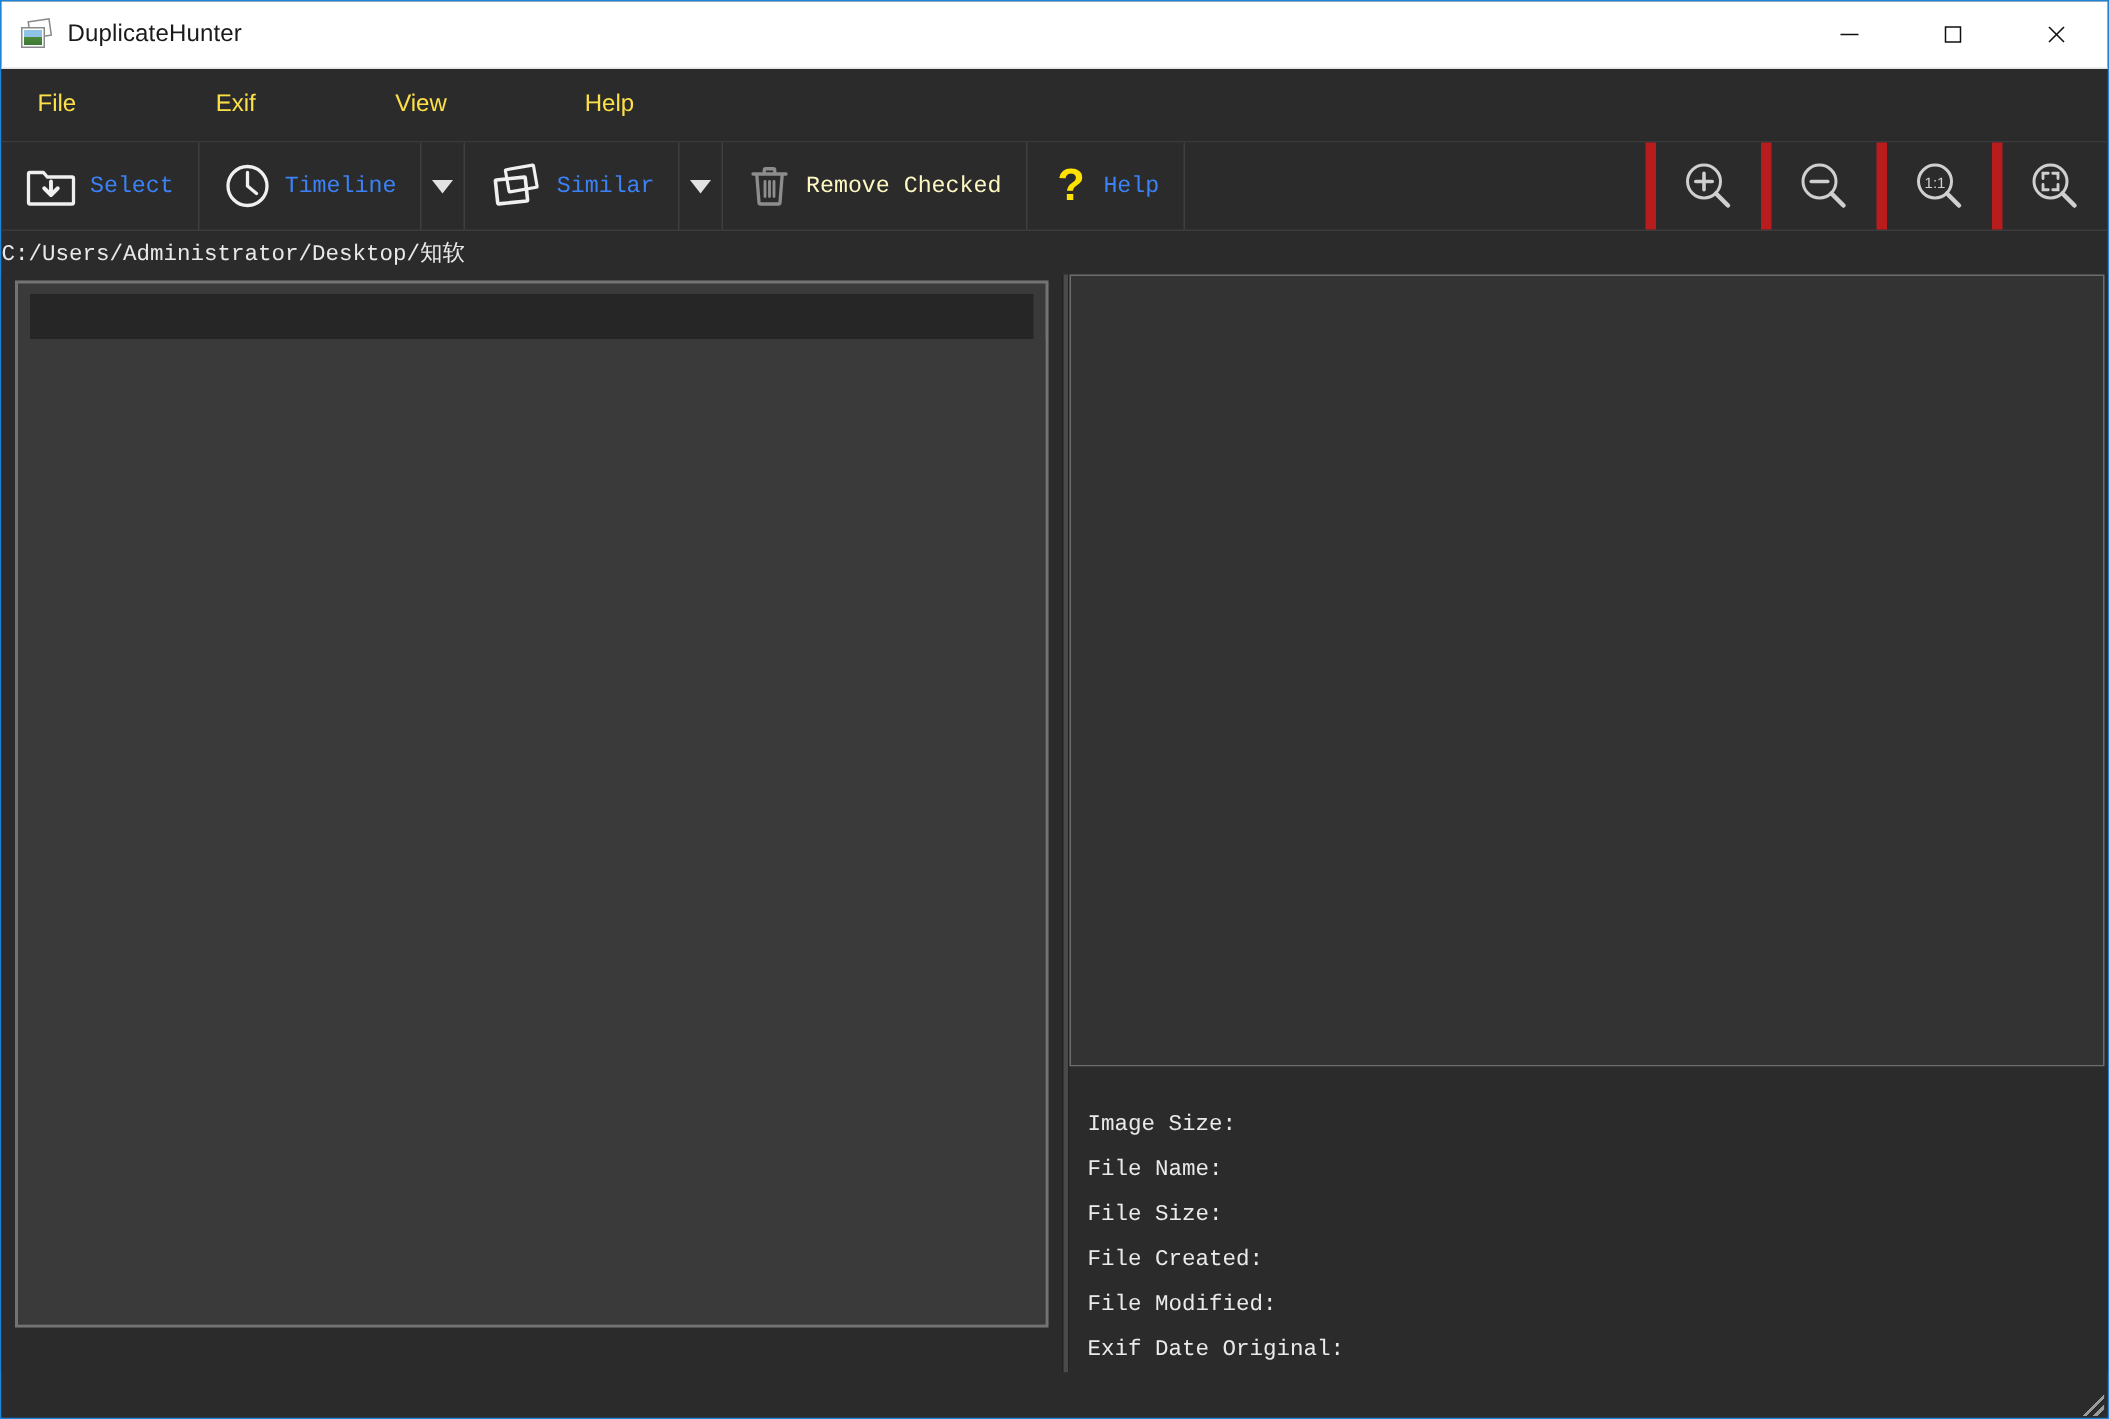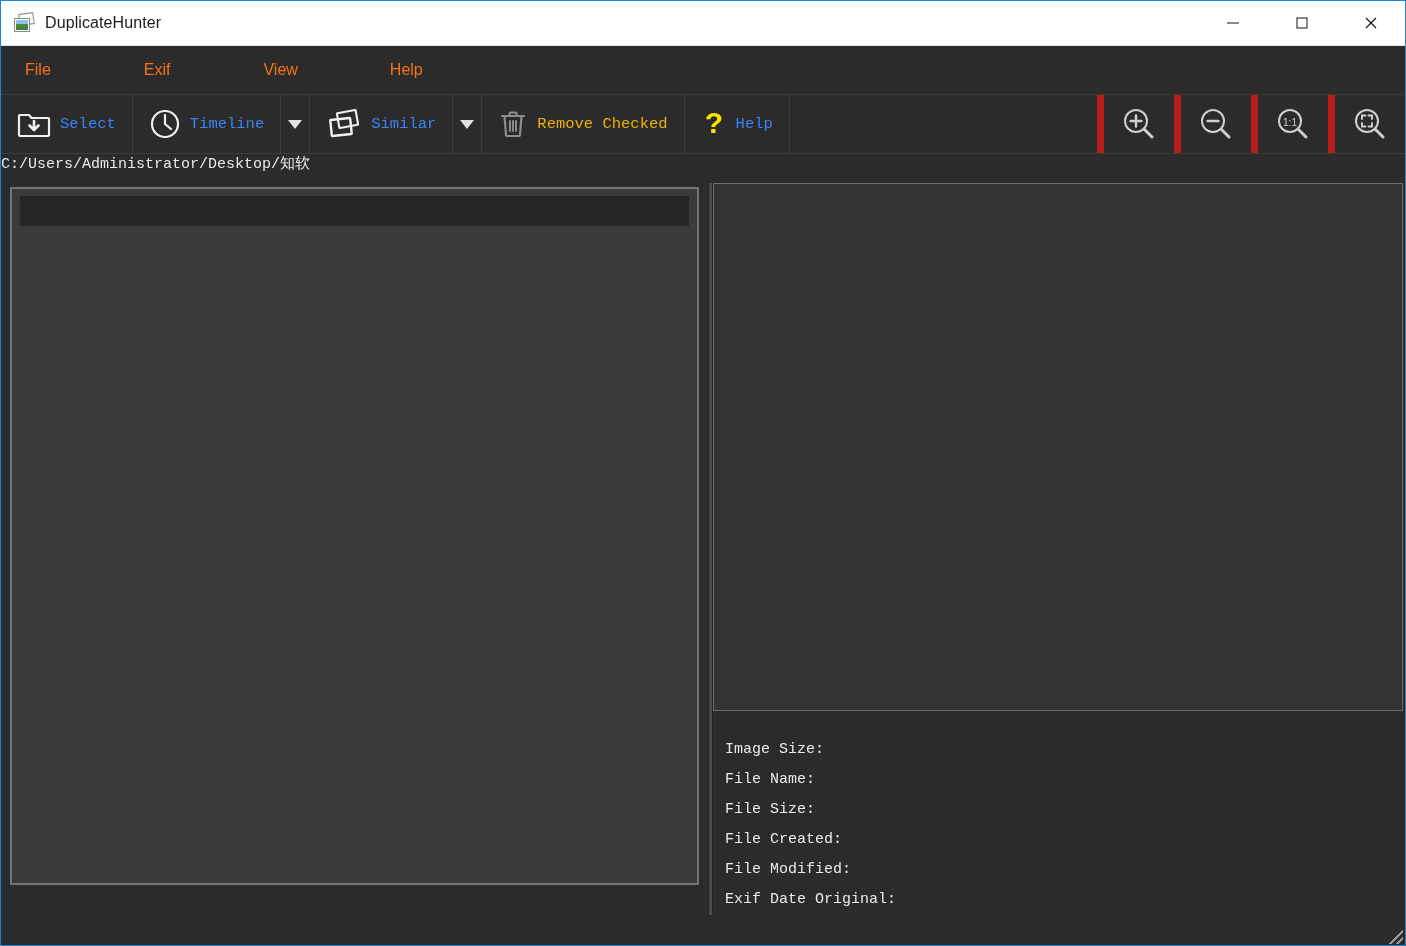--- a/index.html
+++ b/index.html
@@ -89,21 +89,21 @@
   
   .menubar {
     height: 48px;
     min-height: 48px;
     background: #2b2b2b;
     display: flex;
     align-items: center;
     border-bottom: 1px solid #3a3a3a;
   }
   .menu-item {
-    color: #f97316;
+    color: #fde047;
     font-size: 16px;
     padding: 4px 10px;
     margin-left: 6px;
     font-family: "Liberation Sans", sans-serif;
   }
   .menu-item.m0 { margin-left: 14px; }
   .menu-item.m1 { margin-left: 73px; }
   .menu-item.m2 { margin-left: 73px; }
   .menu-item.m3 { margin-left: 72px; }
 
@@ -132,39 +132,39 @@
     align-items: center;
     justify-content: center;
     border-right: 1px solid #3f3f3f;
   }
   .tb-caret .arrow {
     width: 0; height: 0;
     border-left: 7px solid transparent;
     border-right: 7px solid transparent;
     border-top: 9px solid #e2e2e2;
   }
-  .tb-btn.disabled { color: #eab308; }
+  .tb-btn.disabled { color: #fef9c3; }
   .tb-spacer { flex: 1 1 auto; }
   .tb-zoom {
     width: 70px;
     display: flex;
     align-items: center;
     justify-content: center;
     border-left: 7px solid #b91c1c;
   }
   .tb-label { white-space: nowrap; }
   svg.icn { display: block; }
 
   
   .pathbar {
     height: 29px;
     min-height: 29px;
     background: #2b2b2b;
     display: flex;
-    align-items: flex-start;
+    align-items: center;
     padding-left: 0px;
   }
   .path-text {
     color: #e9e9e9;
     font-family: "Liberation Mono", monospace;
     font-size: 15px;
     white-space: nowrap;
   }
 
   

